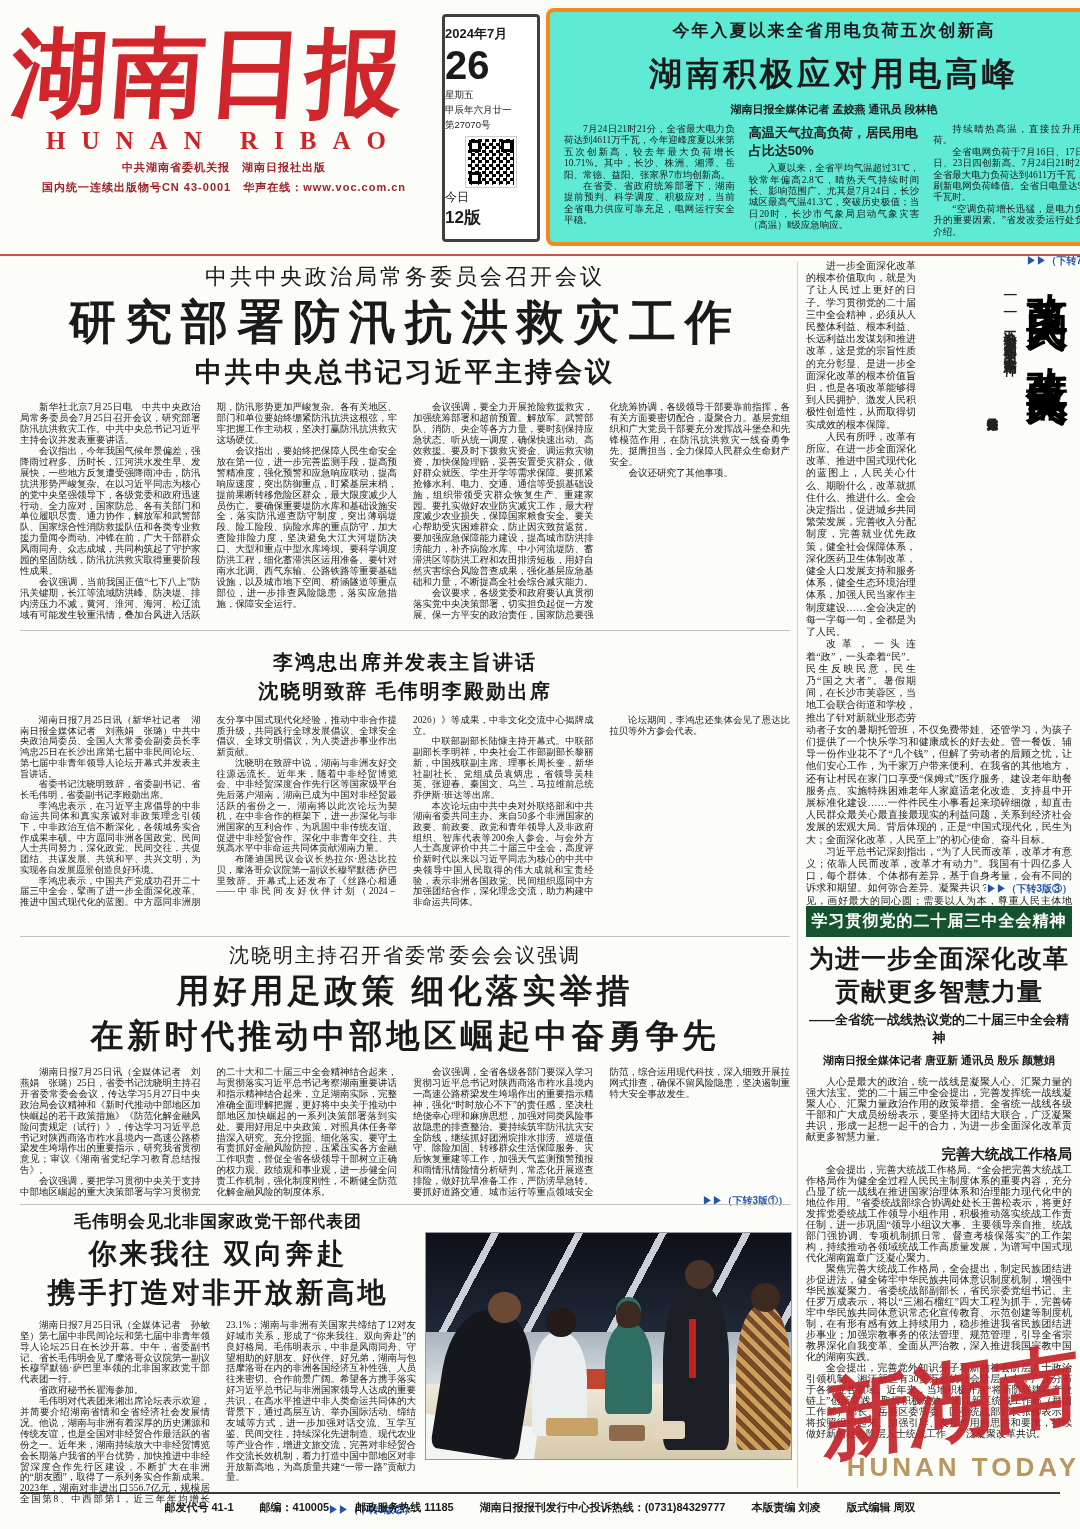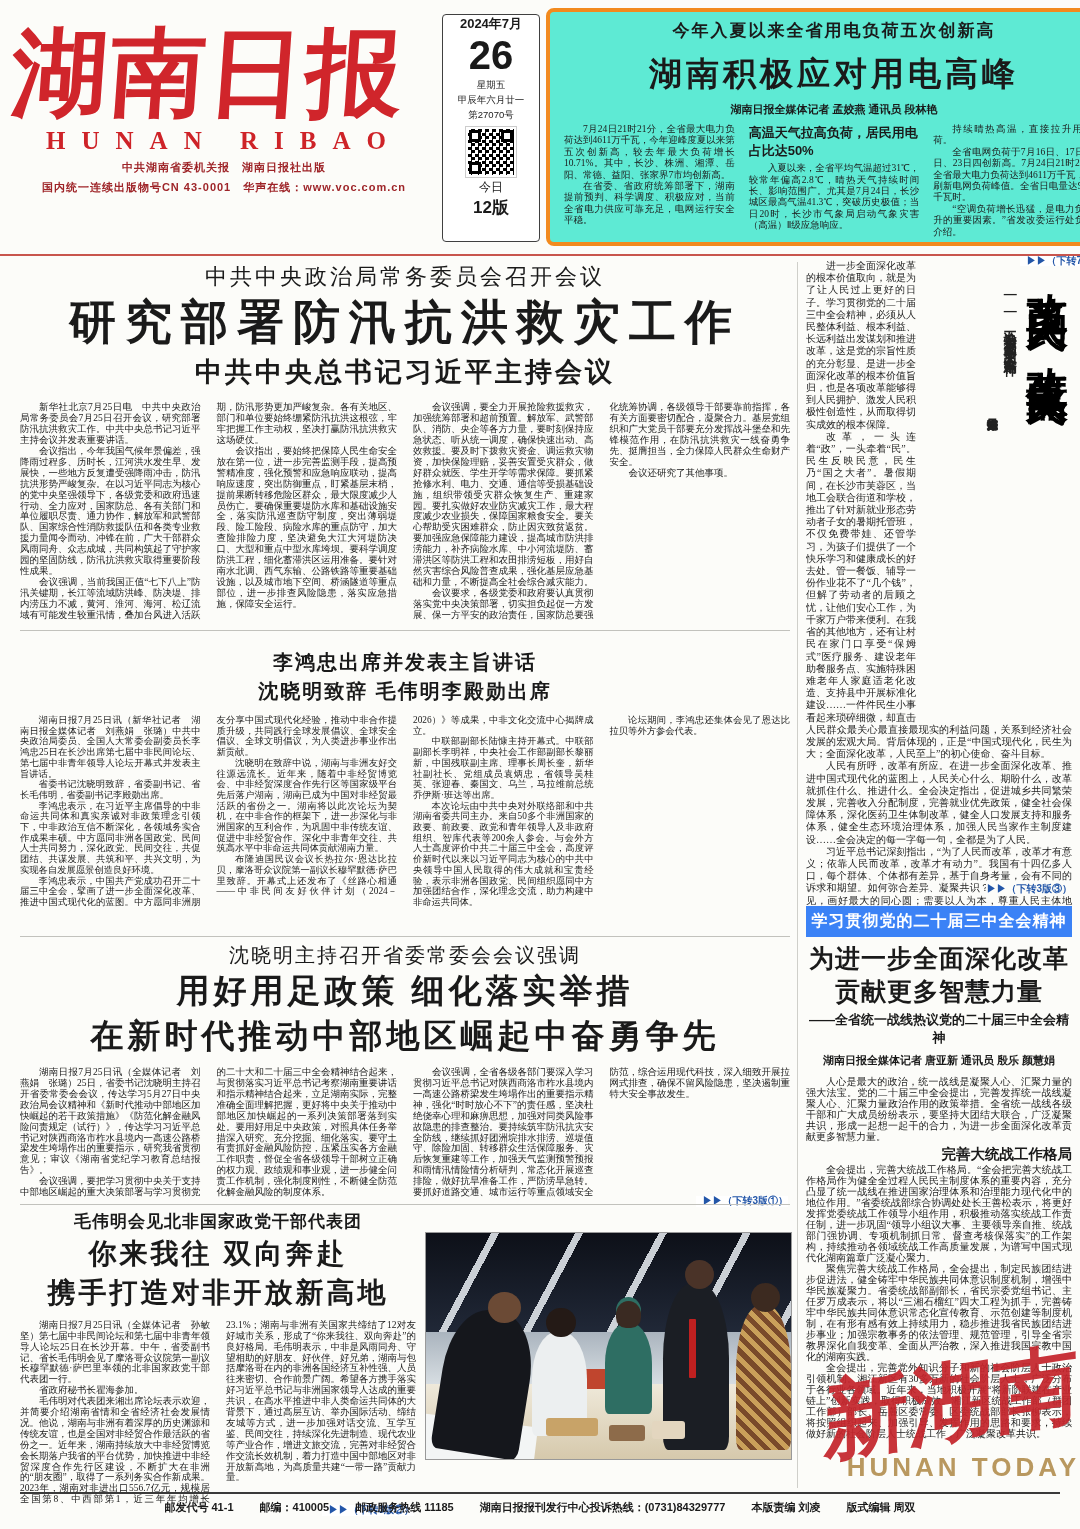--- a/index.html
+++ b/index.html
@@ -8,22 +8,22 @@
   .abs{position:absolute;}
   .center{text-align:center;}
   
   .masthead{left:12px;top:4px;width:424px;height:246px;}
   .logo-cn{font-family:"Liberation Serif",serif;font-weight:700;color:#d0252b;
            font-size:96px;line-height:1.45;letter-spacing:2px;transform:skewX(-4deg);white-space:nowrap;}
   .logo-en{font-family:"Liberation Serif",serif;font-weight:700;color:#ce2328;font-size:25px;
            letter-spacing:16px;text-align:center;margin-top:-16px;}
   .mast-line{color:#9e2428;font-size:11px;font-weight:700;text-align:center;margin-top:5px;letter-spacing:1px;}
   
-  .datebox{left:442px;top:14px;width:98px;height:228px;border:1px solid #404040;border-radius:4px;
-           text-align:center;box-sizing:border-box;background:#fff;}
+  .datebox{left:442px;top:14px;width:98px;height:228px;border:3px solid #404040;border-radius:4px;
+           text-align:left;padding-top:8px;box-sizing:border-box;background:#fff;}
   .db-ym{font-size:13px;font-weight:700;}
   .db-day{font-size:40px;font-weight:700;line-height:1.1;}
   .db-small{font-size:9.5px;margin-top:2px;}
   .qr{width:46px;height:46px;margin:5px auto 2px auto;position:relative;
       background:conic-gradient(#000 25%,#fff 0 50%,#000 0 75%,#fff 0);background-size:7px 7px;border:2px solid #fff;outline:1px solid #ccc;}
   .qr-eye{position:absolute;width:12px;height:12px;border:3px solid #000;background:#fff;box-sizing:border-box;}
   .qr-eye.e1{left:1px;top:1px}.qr-eye.e2{right:1px;top:1px}.qr-eye.e3{left:1px;bottom:1px}
   .db-today{font-size:12px;margin-top:2px;}
   .db-pages{font-size:17px;font-weight:700;}
   
@@ -84,21 +84,21 @@
       background:repeating-linear-gradient(-62deg,rgba(235,240,245,0) 0 30px,rgba(235,240,245,.85) 30px 37px,rgba(235,240,245,0) 37px 74px),linear-gradient(#0d1018,#222a3a);}
   .ph-wall{position:absolute;left:0;right:0;top:44%;height:26%;background:linear-gradient(#aab4be,#dde3e7);}
   .ph-table{position:absolute;left:0;right:0;bottom:0;height:33%;background:linear-gradient(#efe9da,#d6c9ac);}
   .ph-desk{position:absolute;left:-12%;bottom:-8%;width:42%;height:26%;background:#f3f5f5;transform:rotate(7deg);border-radius:4px;}
   .fig{position:absolute;border-radius:45% 45% 8% 8%;}
   .head{position:absolute;border-radius:50%;}
   .ph-item{position:absolute;border-radius:3px;}
   .ph-caption{left:425px;top:1462px;width:365px;font-family:"Liberation Serif",serif;font-size:10.5px;line-height:14px;text-align:justify;}
   .ph-caption .credit{float:right;font-family:"Liberation Sans",sans-serif;font-weight:700;}
   
-  .badge{left:806px;top:906px;width:266px;background:#3b82f6;color:#fff;text-align:center;
+  .badge{left:806px;top:906px;width:266px;background:#14532d;color:#fff;text-align:center;
          font-weight:700;font-size:16px;letter-spacing:1px;padding:5px 0;}
   .unity{left:806px;top:942px;width:266px;height:548px;overflow:hidden;}
   .unity-t{font-size:25px;font-weight:700;letter-spacing:1px;line-height:1.3;}
   .unity-sub{font-size:13px;font-weight:700;margin-top:4px;}
   .unity-byline{font-size:11px;font-weight:700;margin-top:6px;}
   .unity-body{margin-top:8px;font-family:"Liberation Serif",serif;font-size:10px;line-height:11px;text-align:justify;}
   .unity-body h4{font-family:"Liberation Sans",sans-serif;font-size:14.5px;text-align:right;margin:7px 0 4px 0;}
   
   .hn-logo{left:822px;top:1360px;width:258px;height:150px;z-index:6;pointer-events:none;}
   .hn-cn{font-family:"Liberation Serif",serif;font-weight:700;font-size:86px;color:#c5252c;
@@ -178,22 +178,22 @@
 
   <div class="abs commentary">
     <div class="cmt-float">
       <div class="v-text cmt-byline">湖南日报全媒体评论员</div>
       <div class="v-text cmt-sub">——五论学习贯彻党的二十届三中全会精神</div>
       <div class="v-text cmt-title">改革为了人民 改革依靠人民</div>
     </div>
     <div>
 
     <p class="para">进一步全面深化改革的根本价值取向，就是为了让人民过上更好的日子。学习贯彻党的二十届三中全会精神，必须从人民整体利益、根本利益、长远利益出发谋划和推进改革，这是党的宗旨性质的充分彰显、是进一步全面深化改革的根本价值旨归，也是各项改革能够得到人民拥护、激发人民积极性创造性，从而取得切实成效的根本保障。</p>
+        <p class="para">人民有所呼，改革有所应。在进一步全面深化改革、推进中国式现代化的蓝图上，人民关心什么、期盼什么，改革就抓住什么、推进什么。全会决定指出，促进城乡共同繁荣发展，完善收入分配制度，完善就业优先政策，健全社会保障体系，深化医药卫生体制改革，健全人口发展支持和服务体系，健全生态环境治理体系，加强人民当家作主制度建设……全会决定的每一字每一句，全都是为了人民。</p>
         <p class="para">改革，一头连着“政”，一头牵着“民”。民生反映民意，民生乃“国之大者”。暑假期间，在长沙市芙蓉区，当地工会联合街道和学校，推出了针对新就业形态劳动者子女的暑期托管班，不仅免费带娃、还管学习，为孩子们提供了一个快乐学习和健康成长的好去处。管一餐饭、辅导一份作业花不了“几个钱”，但解了劳动者的后顾之忧，让他们安心工作，为千家万户带来便利。在我省的其他地方，还有让村民在家门口享受“保姆式”医疗服务、建设老年助餐服务点、实施特殊困难老年人家庭适老化改造、支持县中开展标准化建设……一件件民生小事看起来琐碎细微，却直击人民群众最关心最直接最现实的利益问题，关系到经济社会发展的宏观大局。背后体现的，正是“中国式现代化，民生为大；全面深化改革，人民至上”的初心使命、奋斗目标。</p>
-        <p class="para">人民有所呼，改革有所应。在进一步全面深化改革、推进中国式现代化的蓝图上，人民关心什么、期盼什么，改革就抓住什么、推进什么。全会决定指出，促进城乡共同繁荣发展，完善收入分配制度，完善就业优先政策，健全社会保障体系，深化医药卫生体制改革，健全人口发展支持和服务体系，健全生态环境治理体系，加强人民当家作主制度建设……全会决定的每一字每一句，全都是为了人民。</p>
         <p class="para">习近平总书记深刻指出，“为了人民而改革，改革才有意义；依靠人民而改革，改革才有动力”。我国有十四亿多人口，每个群体、个体都有差异，基于自身考量，会有不同的诉求和期望。如何弥合差异、凝聚共识？需要倾听各方的意见，画好最大的同心圆；需要以人为本，尊重人民主体地位，发挥群众首创精神。比如，优化营商环境改革，不仅要善于听取企业家的意见，也要善于听到企业和员工在生产生活上的诉求；深化土地制度改革，也得切实尊重农民自身意愿，切实保护农民土地权益。</p>
       </div>
   </div>
   <div class="abs cmt-jump">▶▶（下转3版③）</div>
 
   <div class="abs hrule" style="left:20px;top:630px;width:770px;"></div>
 
   <div class="abs forum center">
     <div class="forum-sub1">李鸿忠出席并发表主旨讲话</div>
     <div class="forum-sub2">沈晓明致辞 毛伟明李殿勋出席</div>

